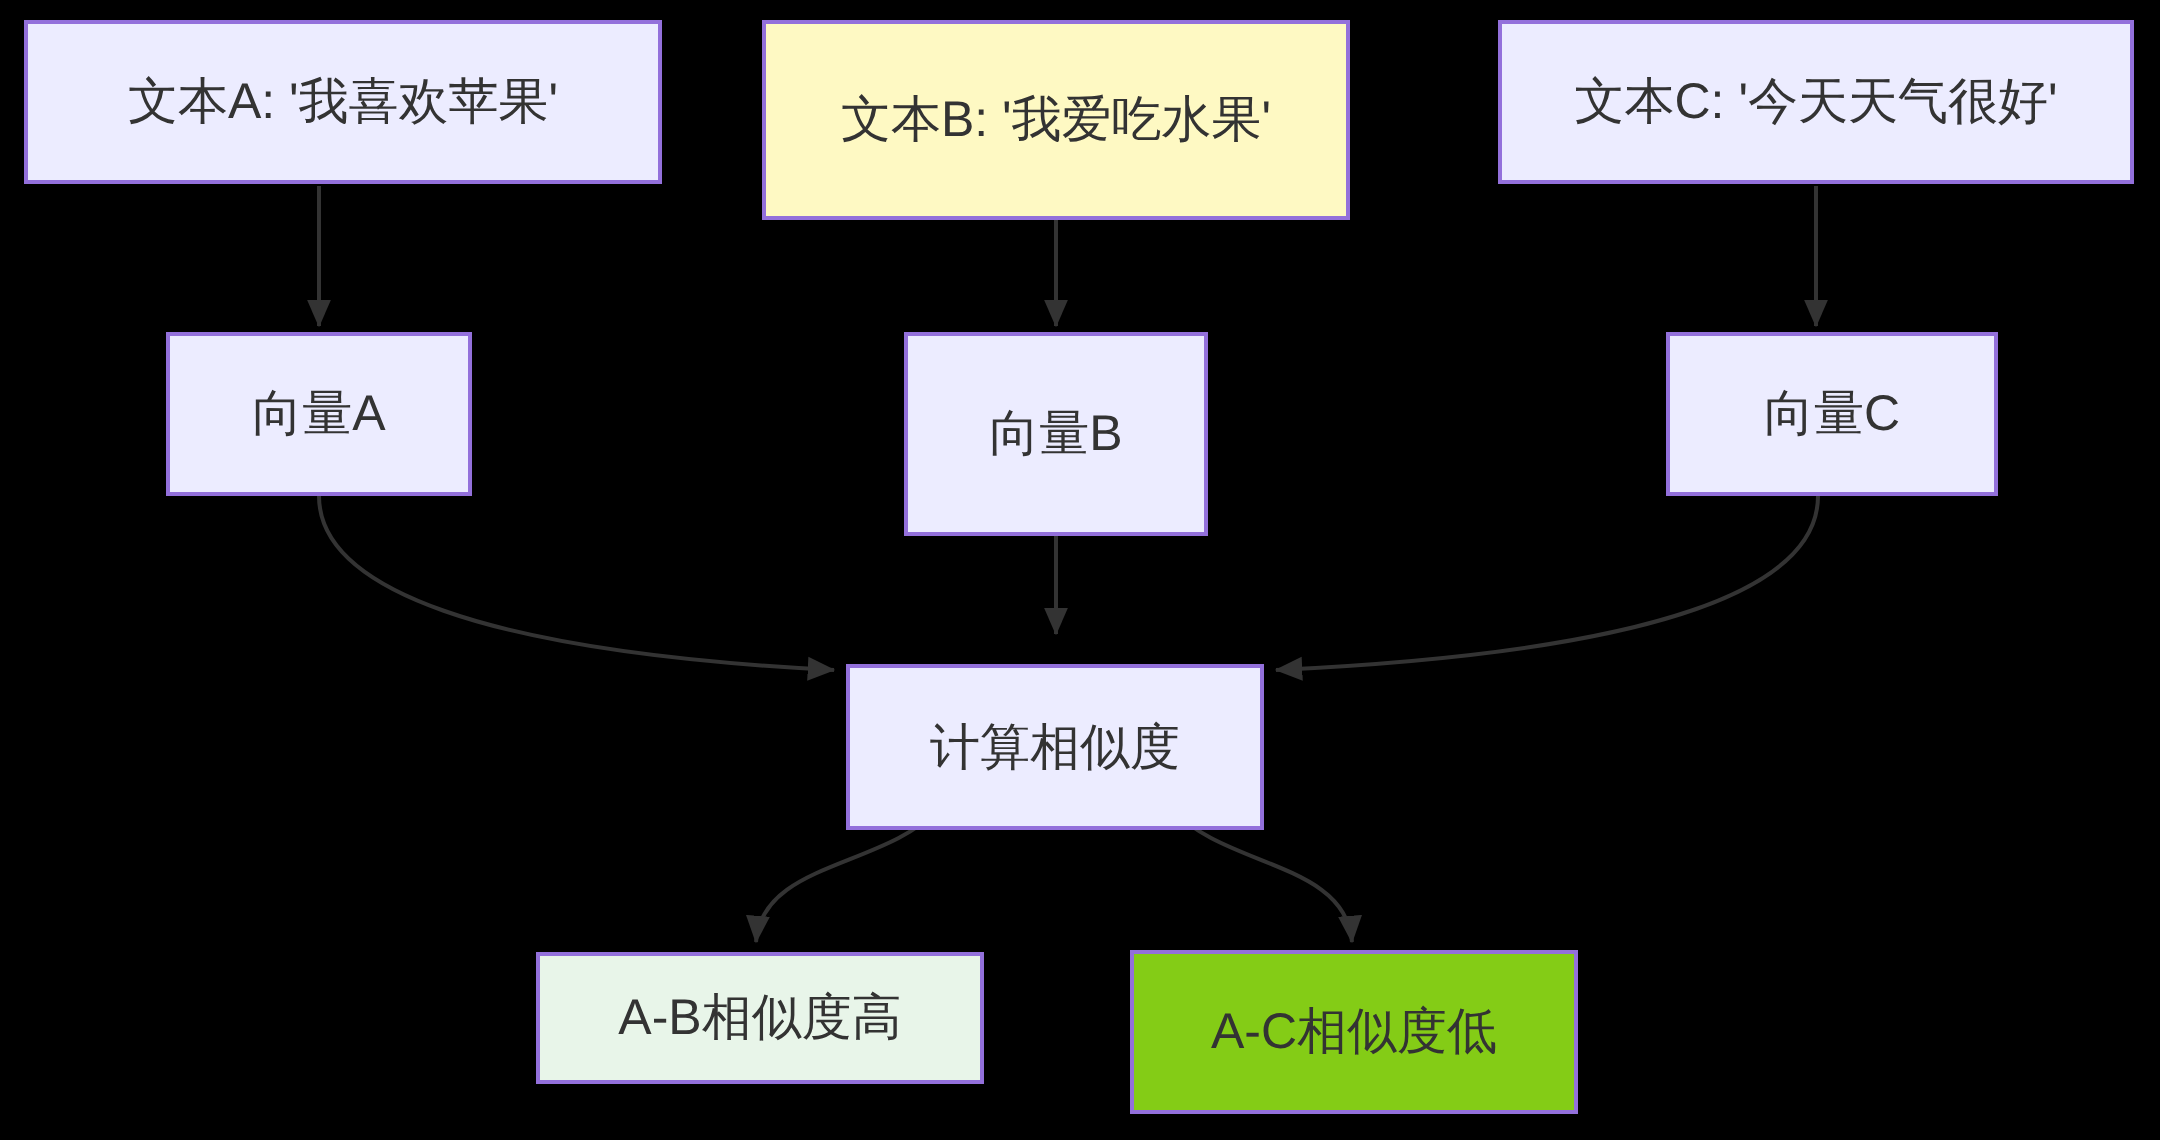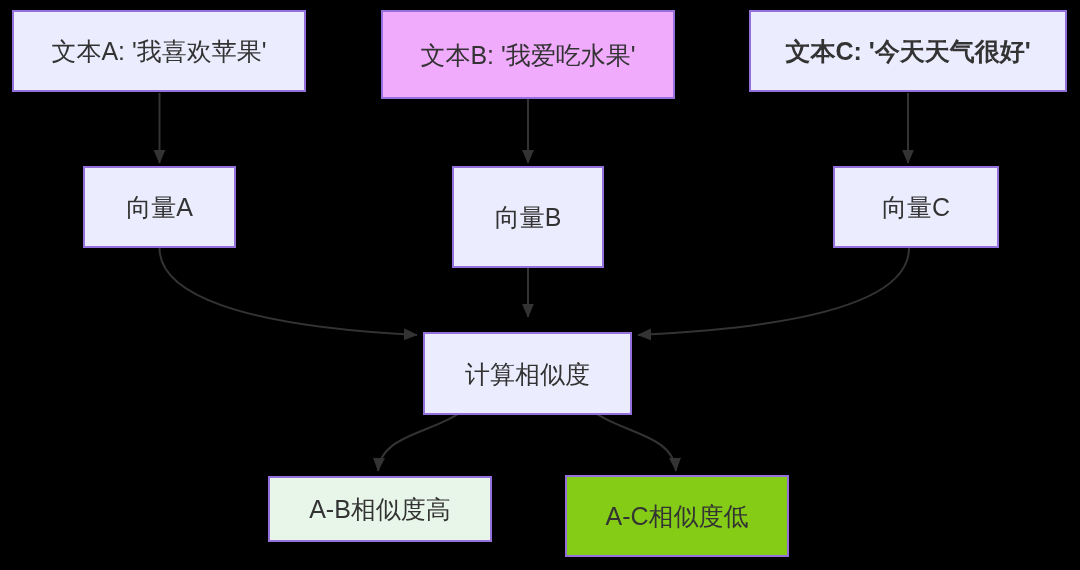--- a/index.html
+++ b/index.html
@@ -55,27 +55,27 @@
         <path class="edge" d="M528 93 L528 163" stroke="#333333" marker-end="url(#arrowhead)"></path>
         <path class="edge" d="M908 93 L908 163" stroke="#333333" marker-end="url(#arrowhead)"></path>
         <path class="edge" d="M159.5 248 C159.5 294 240 326 417 335" stroke="#333333" marker-end="url(#arrowhead)"></path>
         <path class="edge" d="M528 248 L528 317" stroke="#333333" marker-end="url(#arrowhead)"></path>
         <path class="edge" d="M909 248 C909 294 830 326 638 335" stroke="#333333" marker-end="url(#arrowhead)"></path>
         <path class="edge" d="M470 404 C442 434 381 431 378 471" stroke="#333333" marker-end="url(#arrowhead)"></path>
         <path class="edge" d="M585 404 C613 434 673 431 676 471" stroke="#333333" marker-end="url(#arrowhead)"></path>
       </g>
   </svg>
   <div id="node-layer">
-      <div class="node" style="left: 12px; top: 10px; width: 294px; height: 82px; background: rgb(236, 236, 255); border-color: rgb(147, 112, 219); color: rgb(51, 51, 51);">
+      <div class="node" style="left: 12px; top: 10px; width: 319px; height: 82px; background: rgb(236, 236, 255); border-color: rgb(147, 112, 219); color: rgb(51, 51, 51);">
         <span>文本A: '我喜欢苹果'</span>
       </div>
-      <div class="node" style="left: 381px; top: 10px; width: 294px; height: 89px; background: #f0abfc; border-color: rgb(147, 112, 219); color: rgb(51, 51, 51);">
+      <div class="node" style="left: 381px; top: 10px; width: 294px; height: 100px; background: #fef9c3; border-color: rgb(147, 112, 219); color: rgb(51, 51, 51);">
         <span>文本B: '我爱吃水果'</span>
       </div>
-      <div class="node" style="left: 749px; top: 10px; width: 318px; height: 82px; background: rgb(236, 236, 255); border-color: rgb(147, 112, 219); color: rgb(51, 51, 51); font-weight: bold;">
+      <div class="node" style="left: 749px; top: 10px; width: 318px; height: 82px; background: rgb(236, 236, 255); border-color: rgb(147, 112, 219); color: rgb(51, 51, 51);">
         <span>文本C: '今天天气很好'</span>
       </div>
       <div class="node" style="left: 83px; top: 166px; width: 153px; height: 82px; background: rgb(236, 236, 255); border-color: rgb(147, 112, 219); color: rgb(51, 51, 51);">
         <span>向量A</span>
       </div>
       <div class="node" style="left: 452px; top: 166px; width: 152px; height: 102px; background: rgb(236, 236, 255); border-color: rgb(147, 112, 219); color: rgb(51, 51, 51);">
         <span>向量B</span>
       </div>
       <div class="node" style="left: 833px; top: 166px; width: 166px; height: 82px; background: rgb(236, 236, 255); border-color: rgb(147, 112, 219); color: rgb(51, 51, 51);">
         <span>向量C</span>

